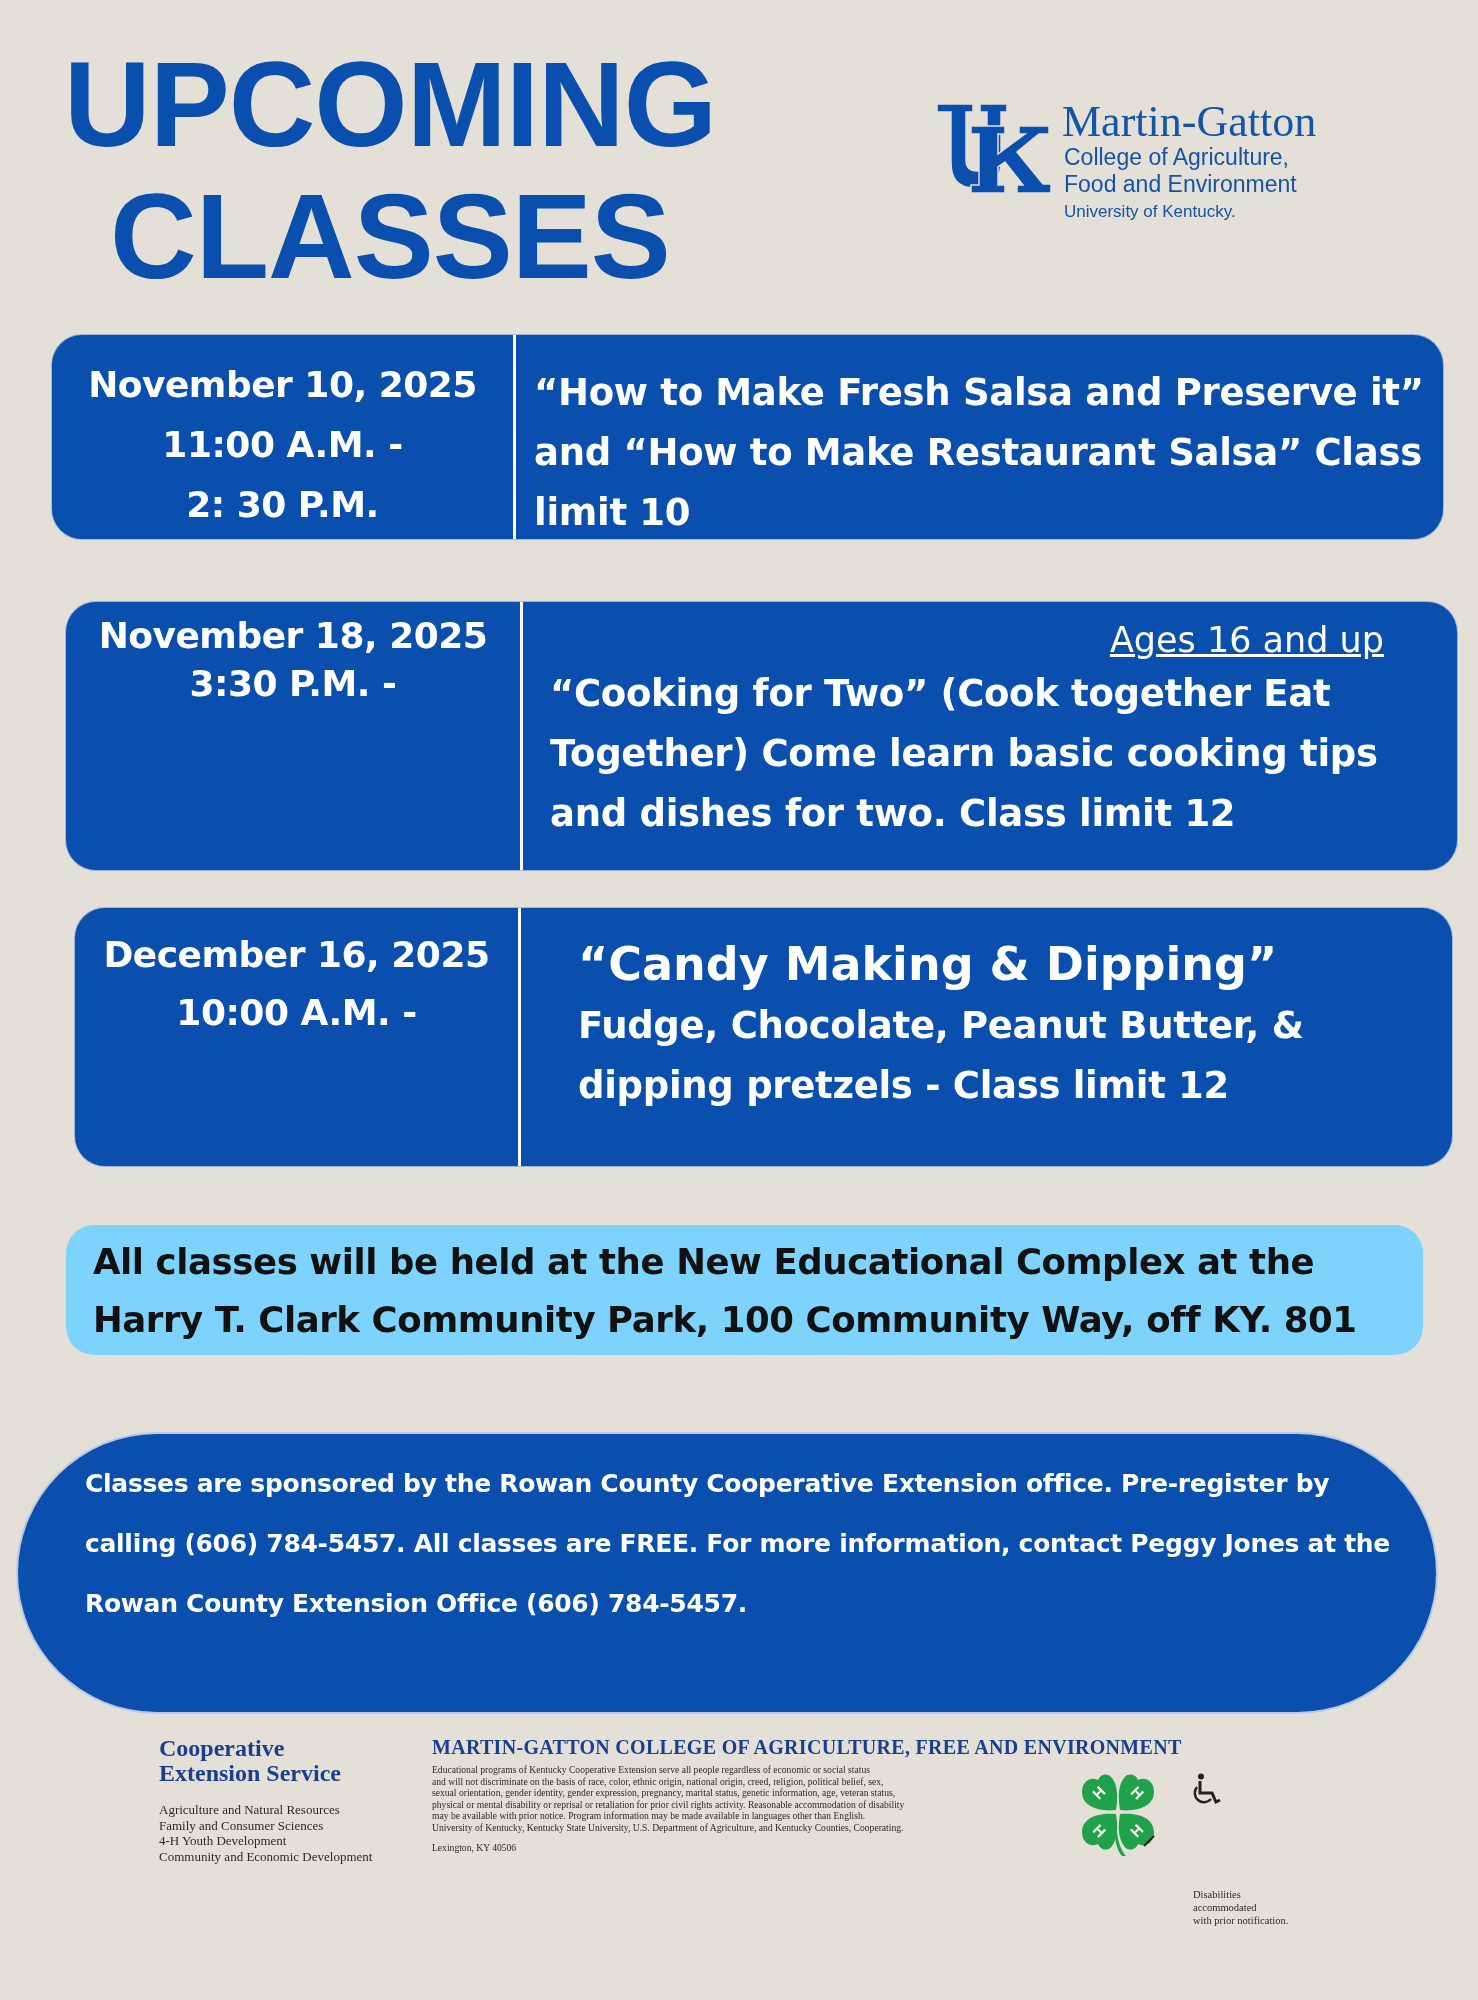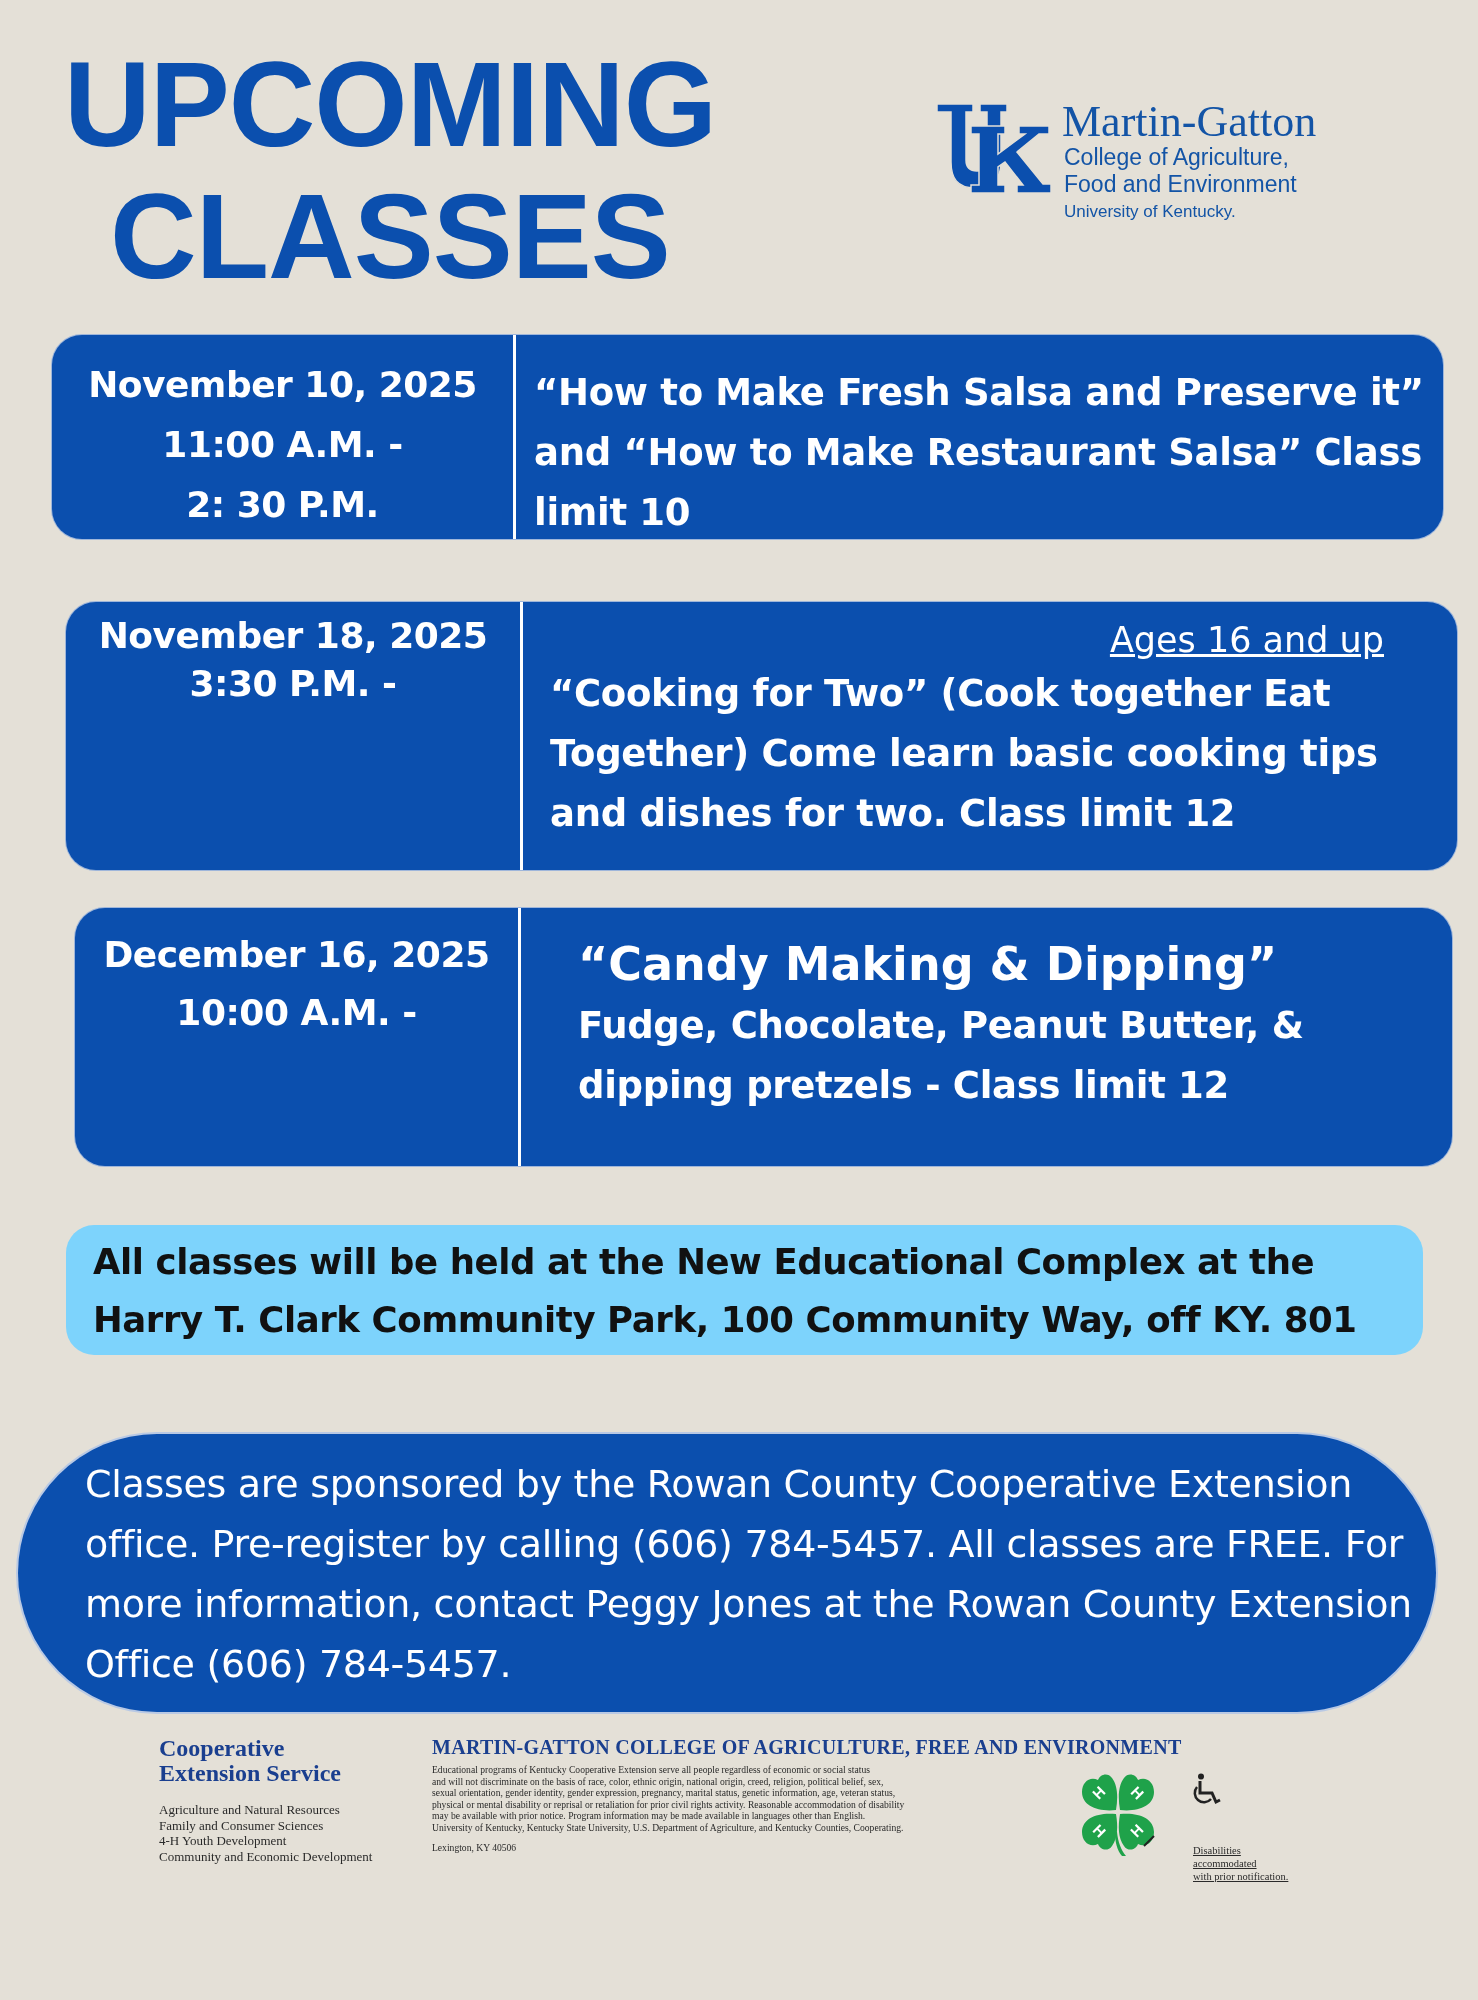--- a/index.html
+++ b/index.html
@@ -76,21 +76,21 @@
     font-family: "DejaVu Sans", sans-serif; font-weight: 700; font-size: 35.5px; line-height: 58px;
     letter-spacing: -0.4px;
   }
   .sponsor {
     position: absolute; left: 18px; top: 1434px; width: 1418px; height: 278px;
     background: #0b4fae; border-radius: 139px / 139px; color: #fff;
     box-shadow: 0 0 0 2px #b9c9e4;
   }
   .sponsor .txt {
     position: absolute; left: 67px; top: 20px; width: 1340px;
-    font-family: "DejaVu Sans", sans-serif; font-size: 38px; line-height: 60px; letter-spacing: -0.3px;
+    font-family: "DejaVu Sans", sans-serif; font-size: 25px; line-height: 60px; letter-spacing: -0.3px; font-weight: bold;
   }
   
   .ces { position: absolute; left: 159px; top: 1736px; }
   .ces .name {
     color: #1a3f8f; font-family: "Liberation Serif", serif; font-weight: 700;
     font-size: 24px; line-height: 25px;
   }
   .ces ul { list-style: none; margin: 16px 0 0 0; padding: 0; }
   .ces li {
     color: #2a2a2a; font-family: "Liberation Serif", serif; font-size: 13px; line-height: 15.5px; white-space: nowrap;
@@ -104,22 +104,22 @@
     margin-top: 5px; color: #2a2a2a; font-family: "Liberation Serif", serif;
     font-size: 9.6px; line-height: 11.6px; width: 640px;
   }
   .mgfoot .disc div { white-space: nowrap; }
   .mgfoot .addr {
     margin-top: 8px; color: #2a2a2a; font-family: "Liberation Serif", serif; font-size: 9.6px;
   }
   .clover { position: absolute; left: 1078px; top: 1772px; width: 80px; height: 84px; }
   .wheel { position: absolute; left: 1190px; top: 1773px; width: 34px; height: 34px; }
   .accom {
-    position: absolute; left: 1193px; top: 1844px; color: #2a2a2a;
-    font-family: "Liberation Serif", serif; font-size: 10.5px; line-height: 13px; text-decoration: underline;
+    position: absolute; left: 1193px; top: 1888px; color: #2a2a2a;
+    font-family: "Liberation Serif", serif; font-size: 10.5px; line-height: 13px;
   }
 </style>
 </head>
 <body>
 
 <div class="title">
   <div>UPCOMING</div>
   <div>CLASSES</div>
 </div>
 

